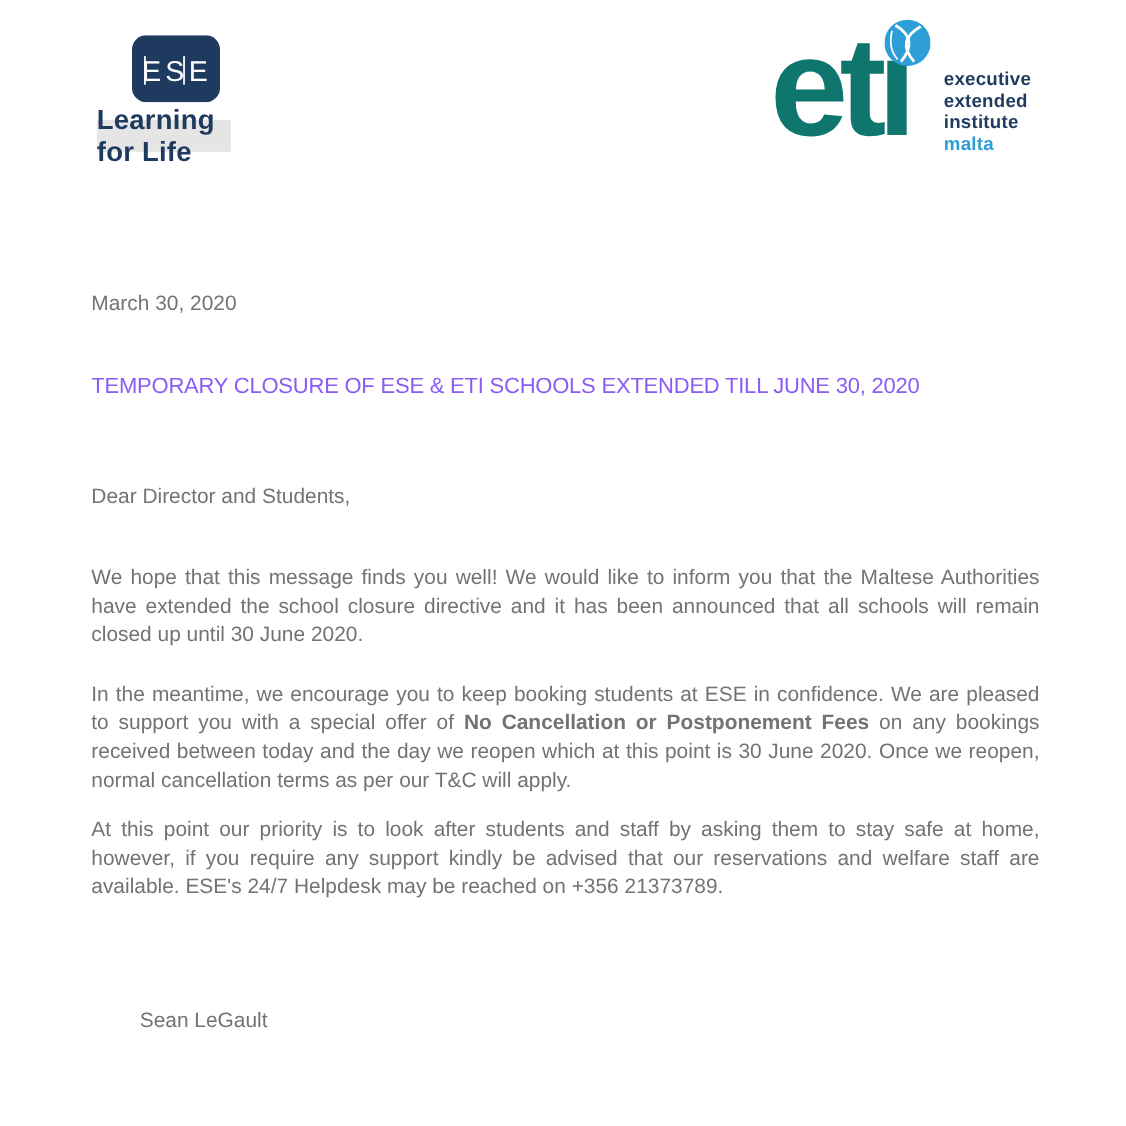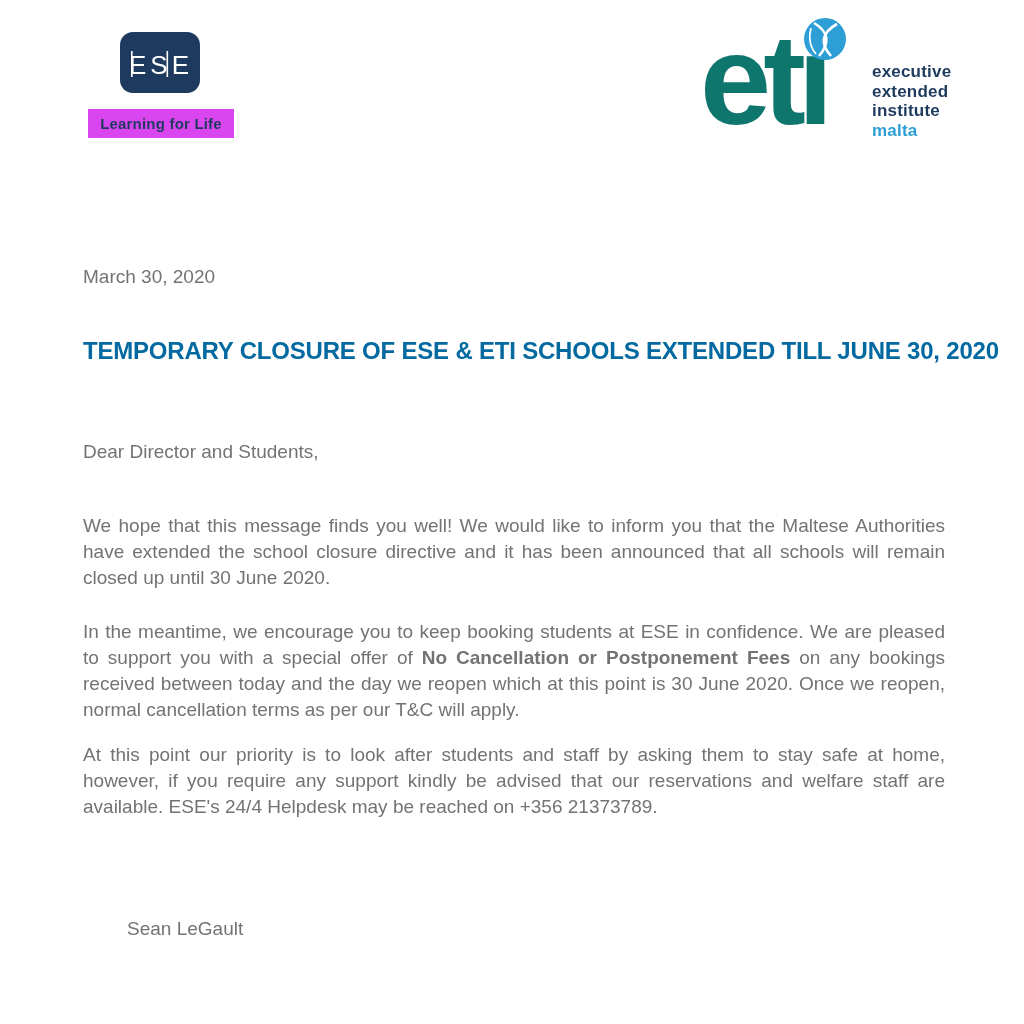--- a/index.html
+++ b/index.html
@@ -5,45 +5,45 @@
   * { margin:0; padding:0; box-sizing:border-box; }
   html,body { width:1024px; height:1024px; background:#ffffff; overflow:hidden; }
   body { font-family:"Liberation Sans", sans-serif; color:#3a3a3a; position:relative; }
 
   .abs { position:absolute; }
 
   
   .ese-logo-block { left:88px; top:30px; width:160px; }
   .ese-square { position:absolute; left:32px; top:2px; width:80px; height:61px; }
   .ese-tagline {
-    position:absolute; left:0; top:79px; width:146px; height:29px;
-    background:#d946ef; color:#1e3a5e; font-size:15px; font-weight:600;
+    position:absolute; left:0; top:79px; width:122px; height:29px;
+    background:#e5e5e5; color:#1e3a5e; font-size:25px; font-weight:600;
     display:flex; align-items:center; justify-content:center; letter-spacing:0.2px;
   }
 
   .eti-group { left:700px; top:16px; width:250px; height:130px; }
   .eti-wordmark {
     position:absolute; left:0; top:0; font-size:128px; line-height:128px;
     font-weight:bold; color:#0f766e; letter-spacing:-8px;
   }
   .eti-globe { position:absolute; left:104px; top:2px; width:42px; height:42px; }
-  .eti-textblock { position:absolute; left:172px; top:46px; }
+  .eti-textblock { position:absolute; left:158px; top:46px; }
   .eti-textblock .ln {
     font-size:17px; line-height:19.5px; font-weight:600; color:#1e3a5e; letter-spacing:0.2px;
   }
   .eti-textblock .ln.blue { color:#2e9fd6; }
 
   
   .letter-line, .letter-par {
     left:83px; right:79px; font-size:19px; line-height:26px; color:#737373;
   }
   .letter-par { text-align:justify; }
   .letter-title {
-    left:83px; right:60px; top:338px; font-size:24px; line-height:26px;
-    font-weight:bold; white-space:nowrap; letter-spacing:-0.2px; color:#0369a1;
+    left:83px; right:60px; top:338px; font-size:20px; line-height:26px;
+    font-weight:normal; white-space:nowrap; letter-spacing:-0.2px; color:#8b5cf6;
   }
   .bold-inline { font-weight:bold; }
   .sig-line { display:block; }
 </style>
 </head>
 <body>
 
 <div class="abs ese-logo-block">
   <svg class="ese-square" viewBox="0 0 80 61" xmlns="http://www.w3.org/2000/svg">
     <rect x="0" y="0" width="80" height="61" rx="13" fill="#1e3a5e"></rect>
@@ -75,17 +75,17 @@
 <div class="abs letter-line" style="top:264px;">March 30, 2020</div>
 
 <div class="abs letter-title">TEMPORARY CLOSURE OF ESE &amp; ETI SCHOOLS EXTENDED TILL JUNE 30, 2020</div>
 
 <div class="abs letter-line" style="top:439px;">Dear Director and Students,</div>
 
 <div class="abs letter-par" style="top:513px;">We hope that this message finds you well!  We would like to inform you that the Maltese Authorities have extended the school closure directive and it has been announced that all schools will remain closed up until 30 June 2020.</div>
 
 <div class="abs letter-par" style="top:619px;"><span>In the meantime, we encourage you to keep booking students at ESE in confidence.  We are pleased to support you with a special offer of </span><span class="bold-inline">No Cancellation or Postponement Fees</span><span> on any bookings received between today and the day we reopen which at this point is 30 June 2020.   Once we reopen, normal cancellation terms as per our T&amp;C will apply.</span></div>
 
-<div class="abs letter-par" style="top:742px;">At this point our priority is to look after students and staff by asking them to stay safe at home, however, if you require any support kindly be advised that our reservations and welfare staff are available.  ESE's 24/4 Helpdesk may be reached on +356 21373789.</div>
+<div class="abs letter-par" style="top:742px;">At this point our priority is to look after students and staff by asking them to stay safe at home, however, if you require any support kindly be advised that our reservations and welfare staff are available.  ESE's 24/7 Helpdesk may be reached on +356 21373789.</div>
 
 <div class="abs letter-line" style="top:916px;margin-left:44px;">
   <span class="sig-line">Sean LeGault</span>
 </div>
 
 </body></html>

